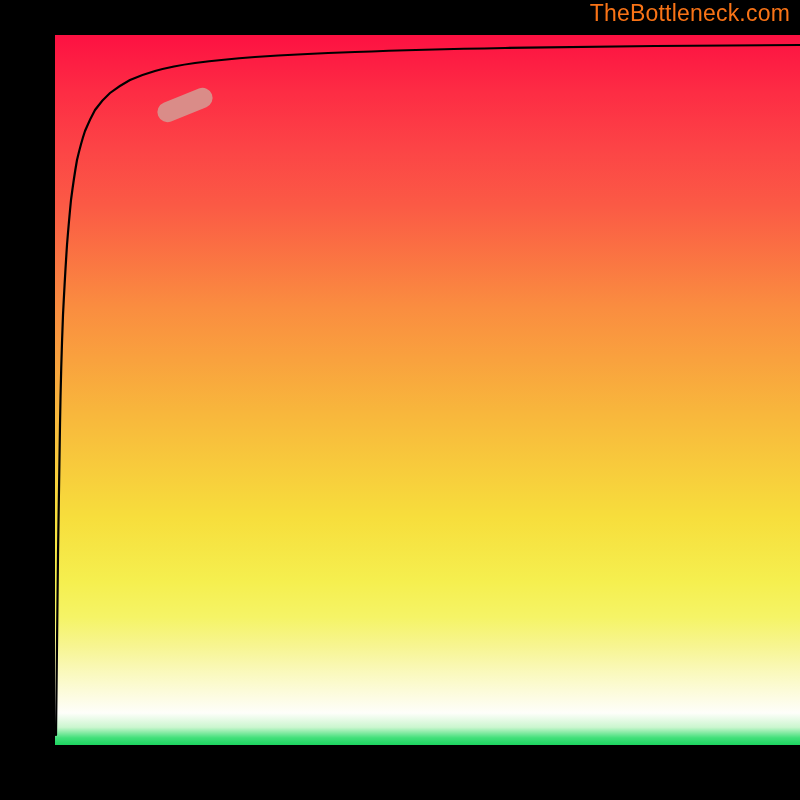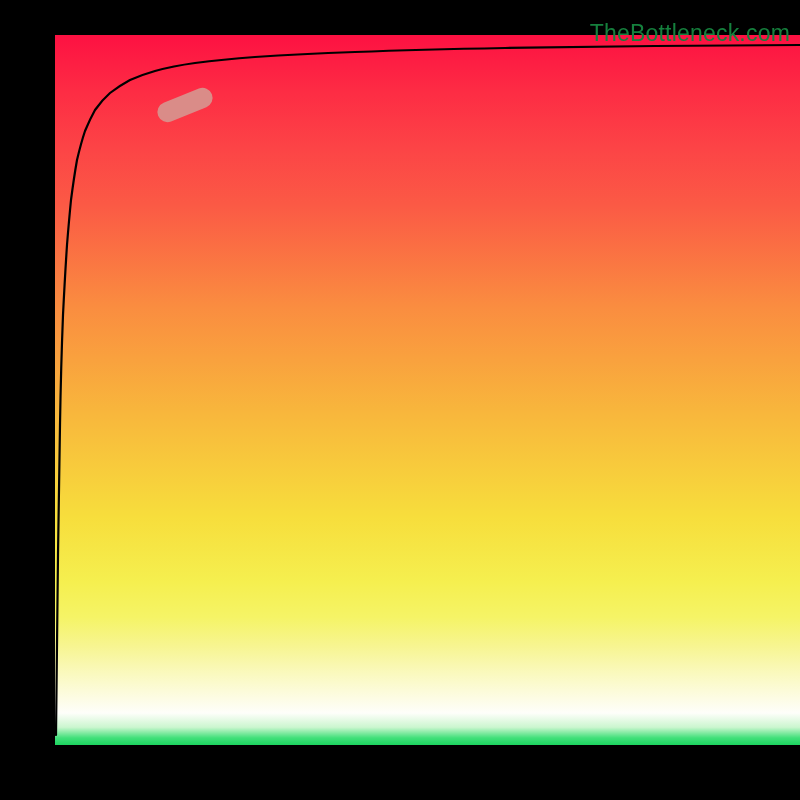--- a/index.html
+++ b/index.html
@@ -12,23 +12,23 @@
     overflow: hidden;
   }
   .stage {
     position: relative;
     width: 800px;
     height: 800px;
     background: #000;
   }
   .watermark {
     position: absolute;
-    top: 20px;
+    top: 0;
     right: 10px;
-    color: #15803d;
+    color: #f97316;
     font-size: 23px;
     font-weight: 400;
     letter-spacing: 0.2px;
     z-index: 5;
   }
   .plot {
     position: absolute;
     left: 55px;
     top: 35px;
     width: 745px;

